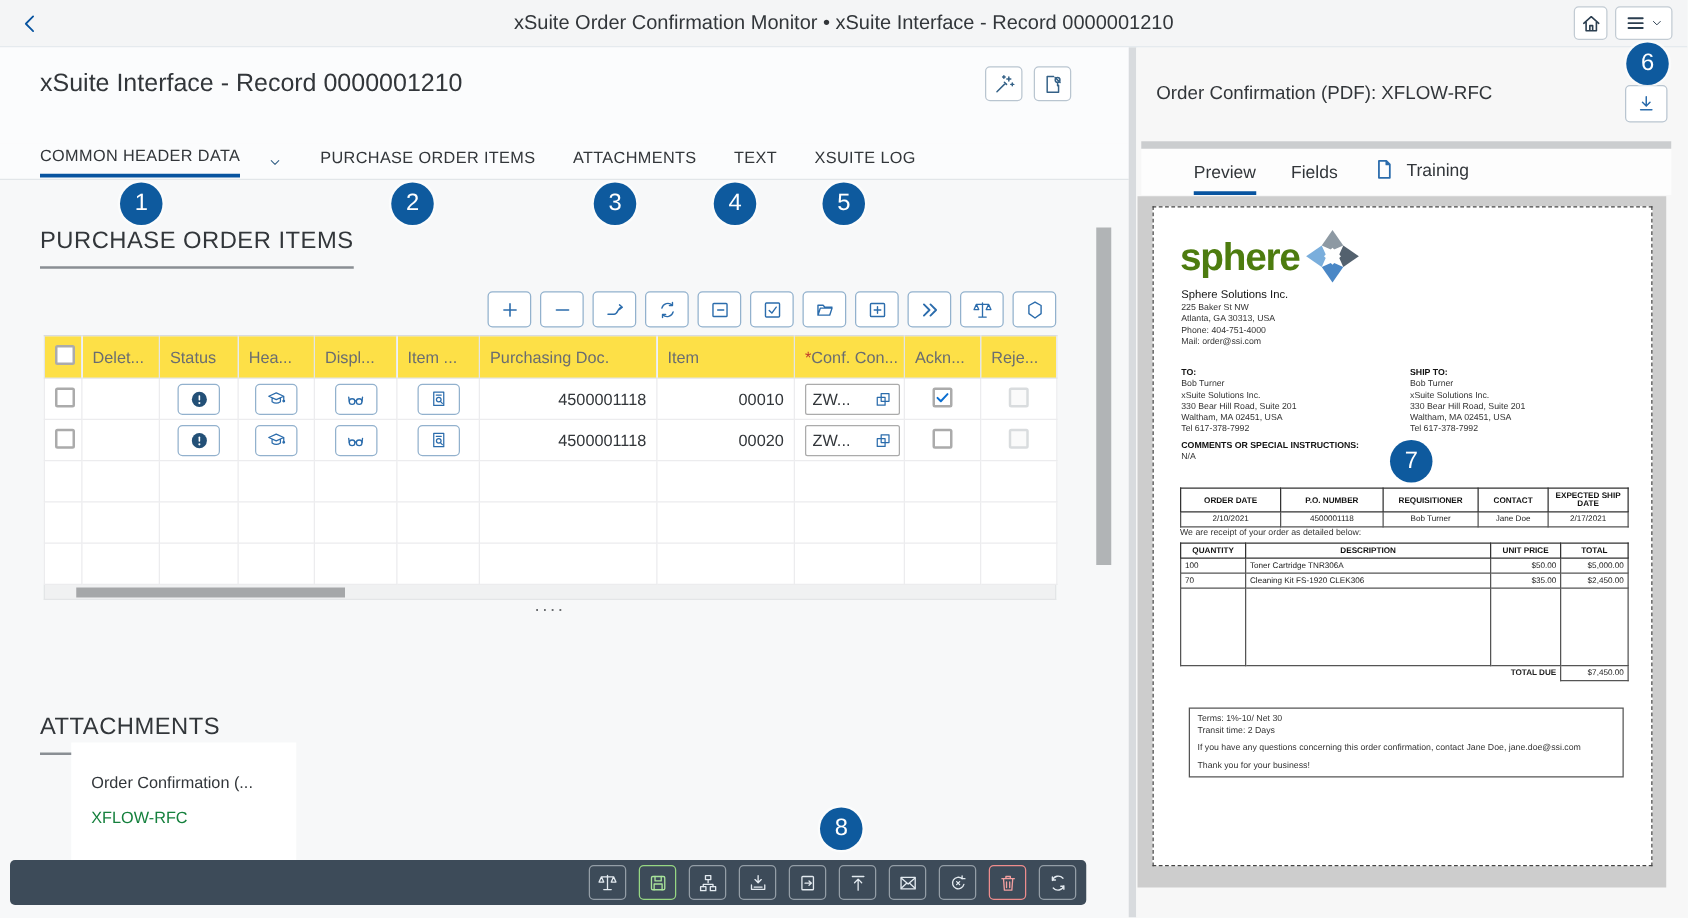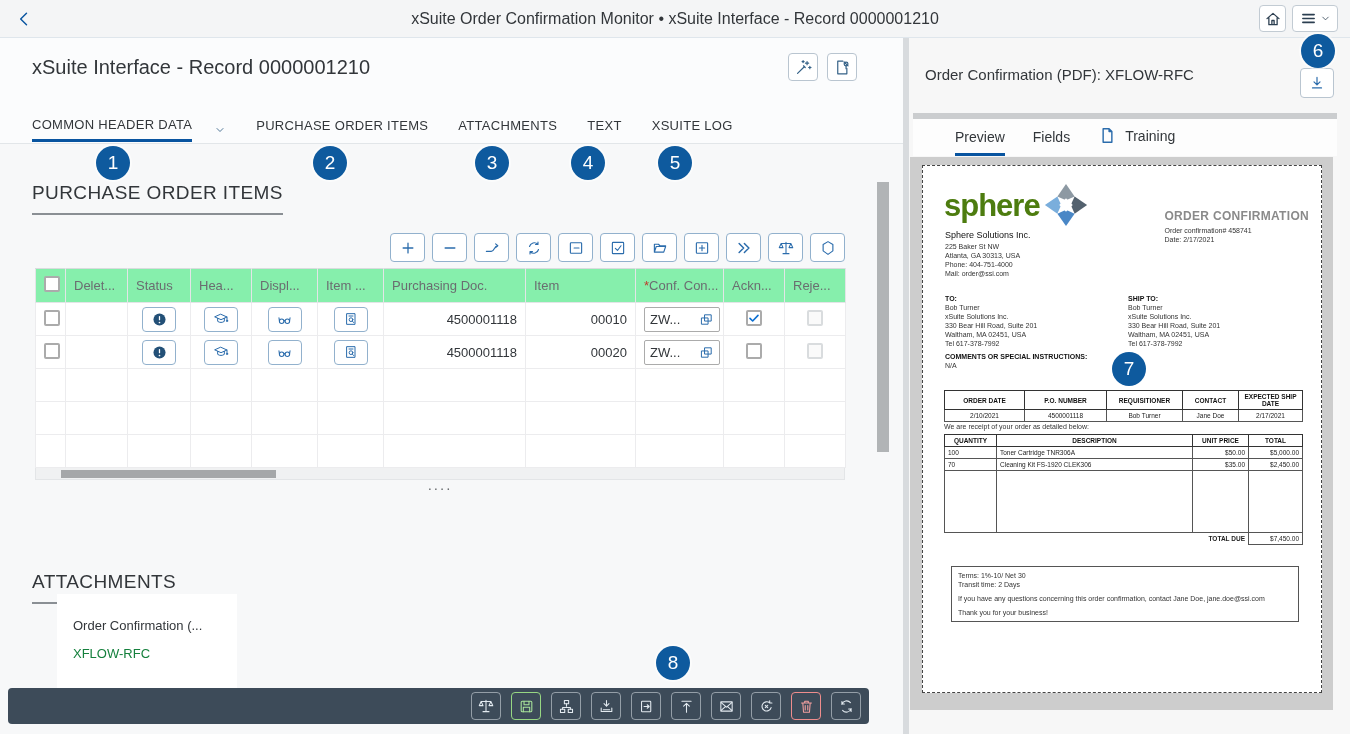--- a/index.html
+++ b/index.html
@@ -36,21 +36,21 @@
 
   .badge { position:absolute; width:34px; height:34px; border-radius:50%; background:#0e5a9e; color:#fff; font-size:19px; display:flex; align-items:center; justify-content:center; box-shadow:0 0 0 2px rgba(255,255,255,.55); z-index:30; }
 
   .section-h { font-size:19px; letter-spacing:.4px; color:#32363a; display:inline-block; border-bottom:2px solid #8a8f94; padding-bottom:9px; }
 
   
   .tbl-wrap { position:absolute; left:35px; top:195px; width:810px; }
   .tbl-toolbar { display:flex; justify-content:flex-end; gap:7px; padding:0 0 6px 0; }
   .tb-btn { width:35px; height:29px; background:#fff; border:1px solid #92b1cd; border-radius:4px; color:#2b6cac; display:flex; align-items:center; justify-content:center; cursor:pointer; }
   table.grid { border-collapse:collapse; width:810px; background:#fff; table-layout:fixed; }
-  table.grid th { font-weight:normal; font-size:13px; color:#6a6d70; text-align:left; padding:0 8px; height:34px; border:1px solid #e3e5e7; border-top:1px solid #d9dcde; background:#86efac; white-space:nowrap; overflow:hidden; }
+  table.grid th { font-weight:normal; font-size:13px; color:#6a6d70; text-align:left; padding:0 8px; height:34px; border:1px solid #e3e5e7; border-top:1px solid #d9dcde; background:#fde047; white-space:nowrap; overflow:hidden; }
   table.grid td { font-size:13px; color:#32363a; padding:0 8px; height:33px; border:1px solid #ececee; background:#fff; white-space:nowrap; overflow:hidden; }
   .req { color:#c0392b; }
   .num { text-align:right; }
   .ctr { text-align:center; }
   .cb { width:16px; height:16px; border:2px solid #ababab; border-radius:2px; background:#fff; display:inline-block; position:relative; }
   .cb.checked svg { position:absolute; left:-2px; top:-2px; color:#0a6ed1; }
   .cb.disabled { border-color:#d9dcde; background:#fafafa; }
   .cell-btn { width:34px; height:25px; background:#fff; border:1px solid #92b1cd; border-radius:4px; color:#2b6cac; display:inline-flex; align-items:center; justify-content:center; cursor:pointer; vertical-align:middle; }
   .conf-input { width:76px; height:25px; border:1px solid #ababab; border-radius:2px; background:#fff; display:inline-flex; align-items:center; justify-content:space-between; padding:0 5px; font-size:13px; color:#32363a; cursor:pointer; }
   .conf-input .vh { color:#2b6cac; }
@@ -598,25 +598,20 @@
       </div>
 
       <div class="pp co-name" style="left:22px; top:64px;">Sphere Solutions Inc.</div>
       <div class="pp" style="left:22px; top:76px;">
         <div class="t7">225 Baker St NW</div>
         <div class="t7">Atlanta, GA 30313, USA</div>
         <div class="t7">Phone: 404-751-4000</div>
         <div class="t7">Mail: order@ssi.com</div>
       </div>
 
-      <div class="pp" style="right:12px; top:43px; text-align:left;">
-        <div class="doc-title">ORDER CONFIRMATION</div>
-        <div class="t7" style="margin-top:3px;">Order confirmation# 458741</div>
-        <div class="t7">Date: 2/17/2021</div>
-      </div>
 
       <div class="pp" style="left:22px; top:128px;">
         <div class="t7b">TO:</div>
         <div class="t7">Bob Turner</div>
         <div class="t7">xSuite Solutions Inc.</div>
         <div class="t7">330 Bear Hill Road, Suite 201</div>
         <div class="t7">Waltham, MA 02451, USA</div>
         <div class="t7">Tel 617-378-7992</div>
       </div>
       <div class="pp" style="left:205px; top:128px;">

